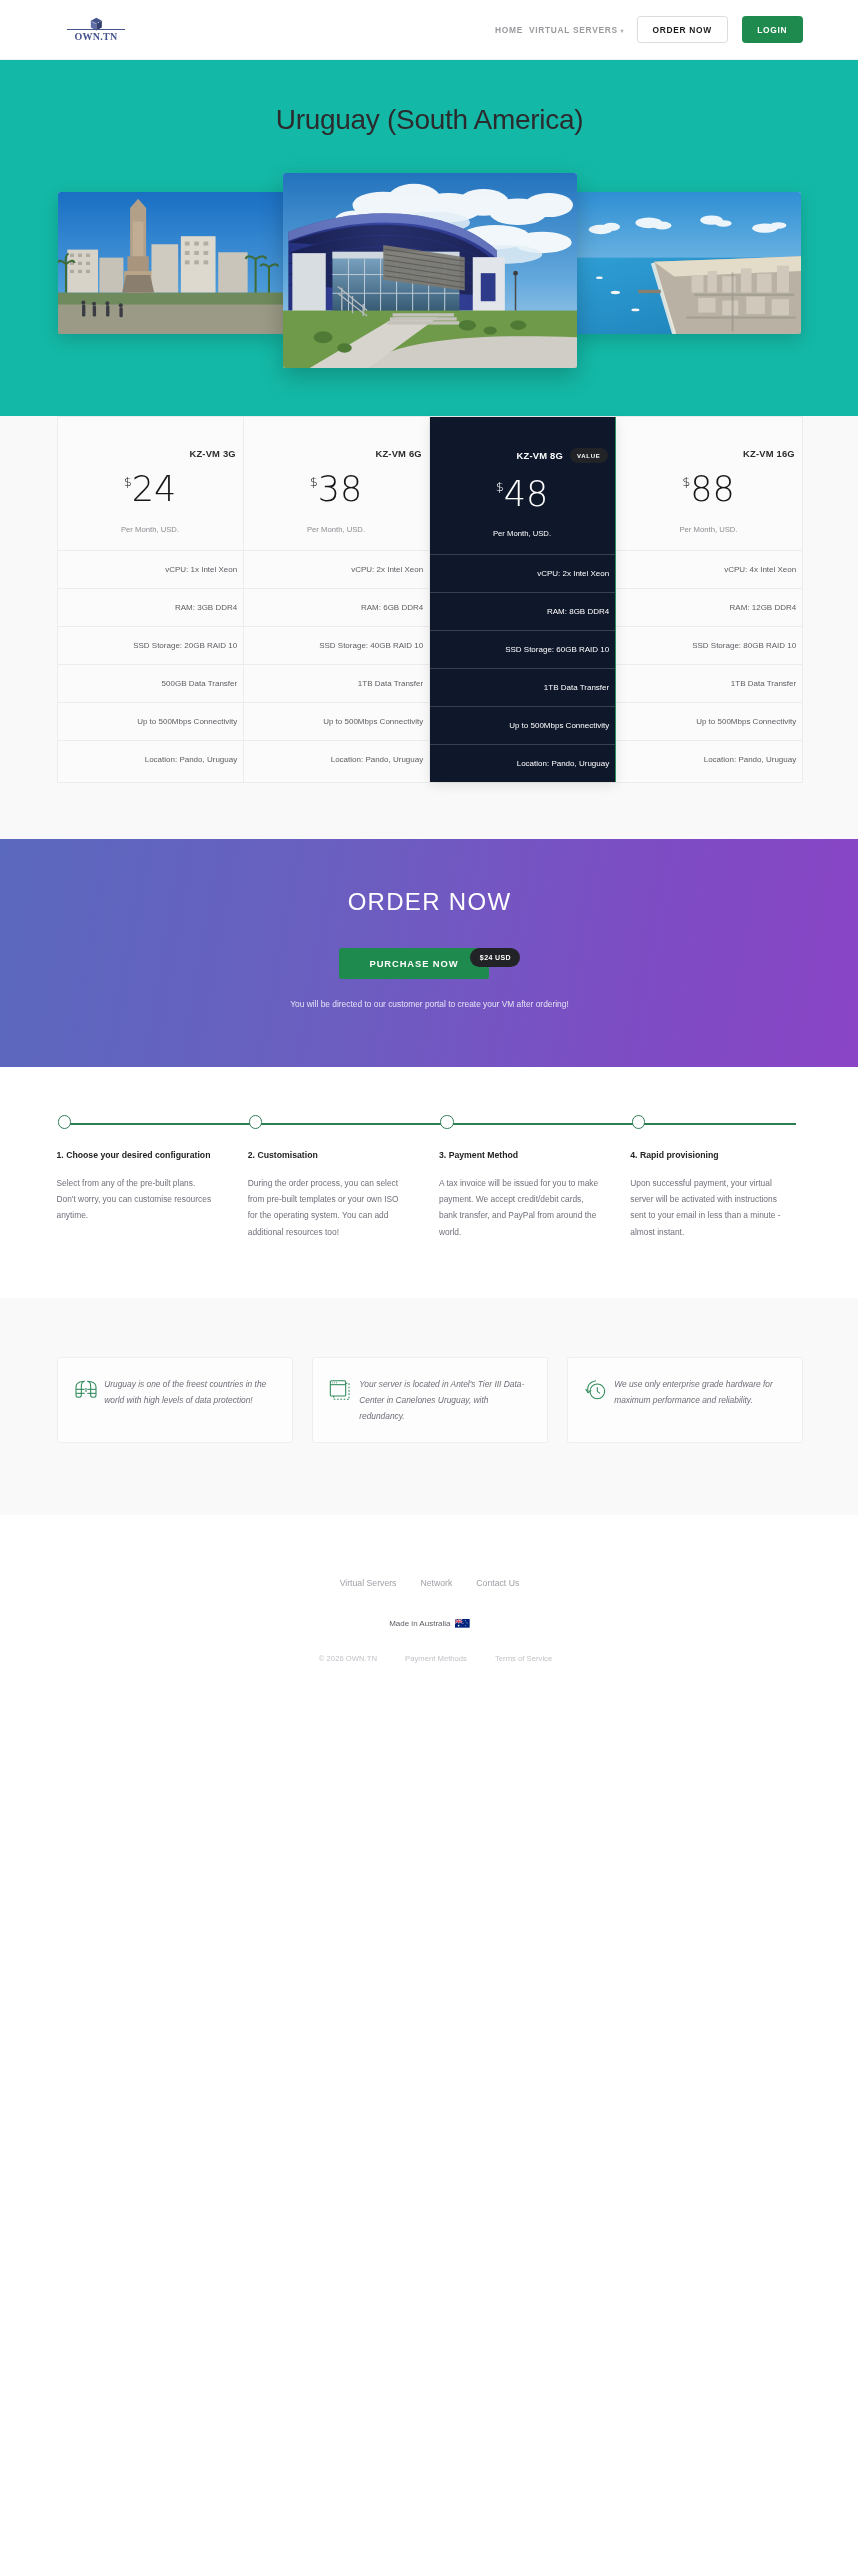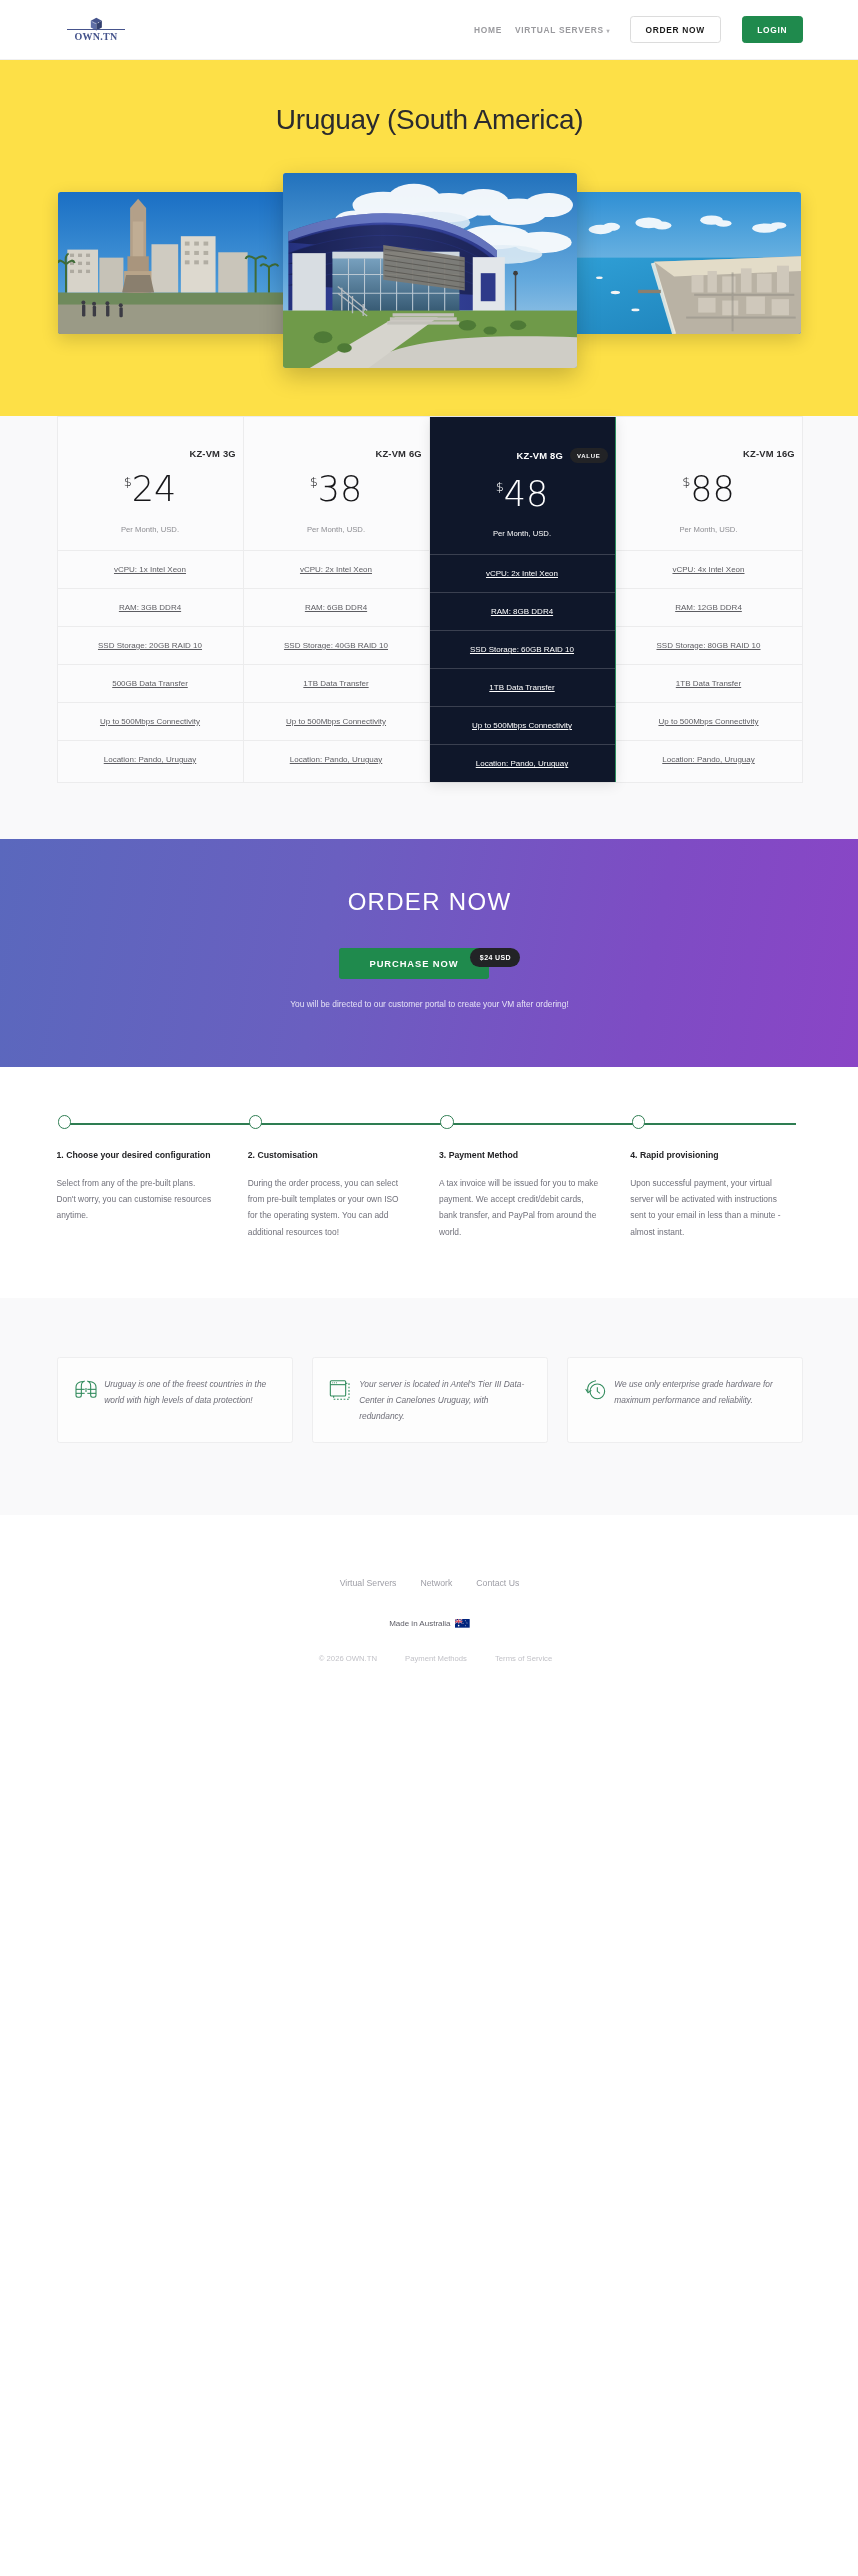--- a/index.html
+++ b/index.html
@@ -24,21 +24,21 @@
   .logo-cube { width: 14.7px; height: 17.4px; display:block; }
   .logo-rule { width: 58px; border-top: 1px solid #46548c; margin-top: -6px; }
   .logo-text {
     font-family: "Liberation Serif", serif;
     font-weight: 700;
     font-size: 10px;
     letter-spacing: 0.3px;
     color: #46548c;
     margin-top: 1.3px;
   }
-  .nav-right { margin-left: auto; display: flex; align-items: center; gap: 13px; }
+  .nav-right { margin-left: auto; display: flex; align-items: center; gap: 6px; }
   .nav-link {
     font-size: 8.4px;
     letter-spacing: 0.7px;
     color: #9a9a9e;
     font-weight: 600;
     text-transform: uppercase;
     cursor: pointer;
     white-space: nowrap;
   }
   .nav-link .caret { font-size: 6px; margin-left: 2.7px; color:#b0b0b4; }
@@ -51,21 +51,21 @@
     padding: 7.4px 14.7px;
     cursor: pointer;
     white-space: nowrap;
     display: inline-block;
   }
   .btn-outline { background:#fff; border:0.7px solid #dcdcdc; color:#1a1a1a; margin-left: 6.7px; }
   .btn-green { background:#1f8a4d; border:0.7px solid #1f8a4d; color:#fff; margin-left: 8px; }
 
   
   .hero {
-    background: #fde047;
+    background: #14b8a6;
     padding-top: 44px;
     padding-bottom: 49px;
     border-top: 0.7px solid #f0f0f1;
   }
   .hero-title {
     text-align: center;
     font-size: 28px;
     font-weight: 400;
     color: #2b2b2e;
     letter-spacing: -0.3px;
@@ -143,26 +143,25 @@
   }
   .p-price .cur { font-size: 12.7px; vertical-align: 14.7px; font-weight: 300; }
   .p-per {
     text-align:center;
     margin-top: 17.4px;
     padding-bottom: 16px;
     font-size: 7.7px;
     color:#8d8d92;
   }
   .p-feat {
-    text-align:center;
+    text-align:right;
     font-size: 8px;
     color:#5d5d62;
     padding: 14px 5.3px;
     border-top: 0.7px solid #ececed;
-    text-decoration: underline;
   }
   .pcol.featured .p-feat { color:#fff; border-top-color: rgba(255,255,255,0.18); }
 
   
   .cta {
     background: linear-gradient(100deg, #5a68bd 0%, #6a5fc0 38%, #7e4cc4 75%, #8a45c6 100%);
     padding: 49px 0 58px;
     text-align: center;
   }
   .cta-title {

